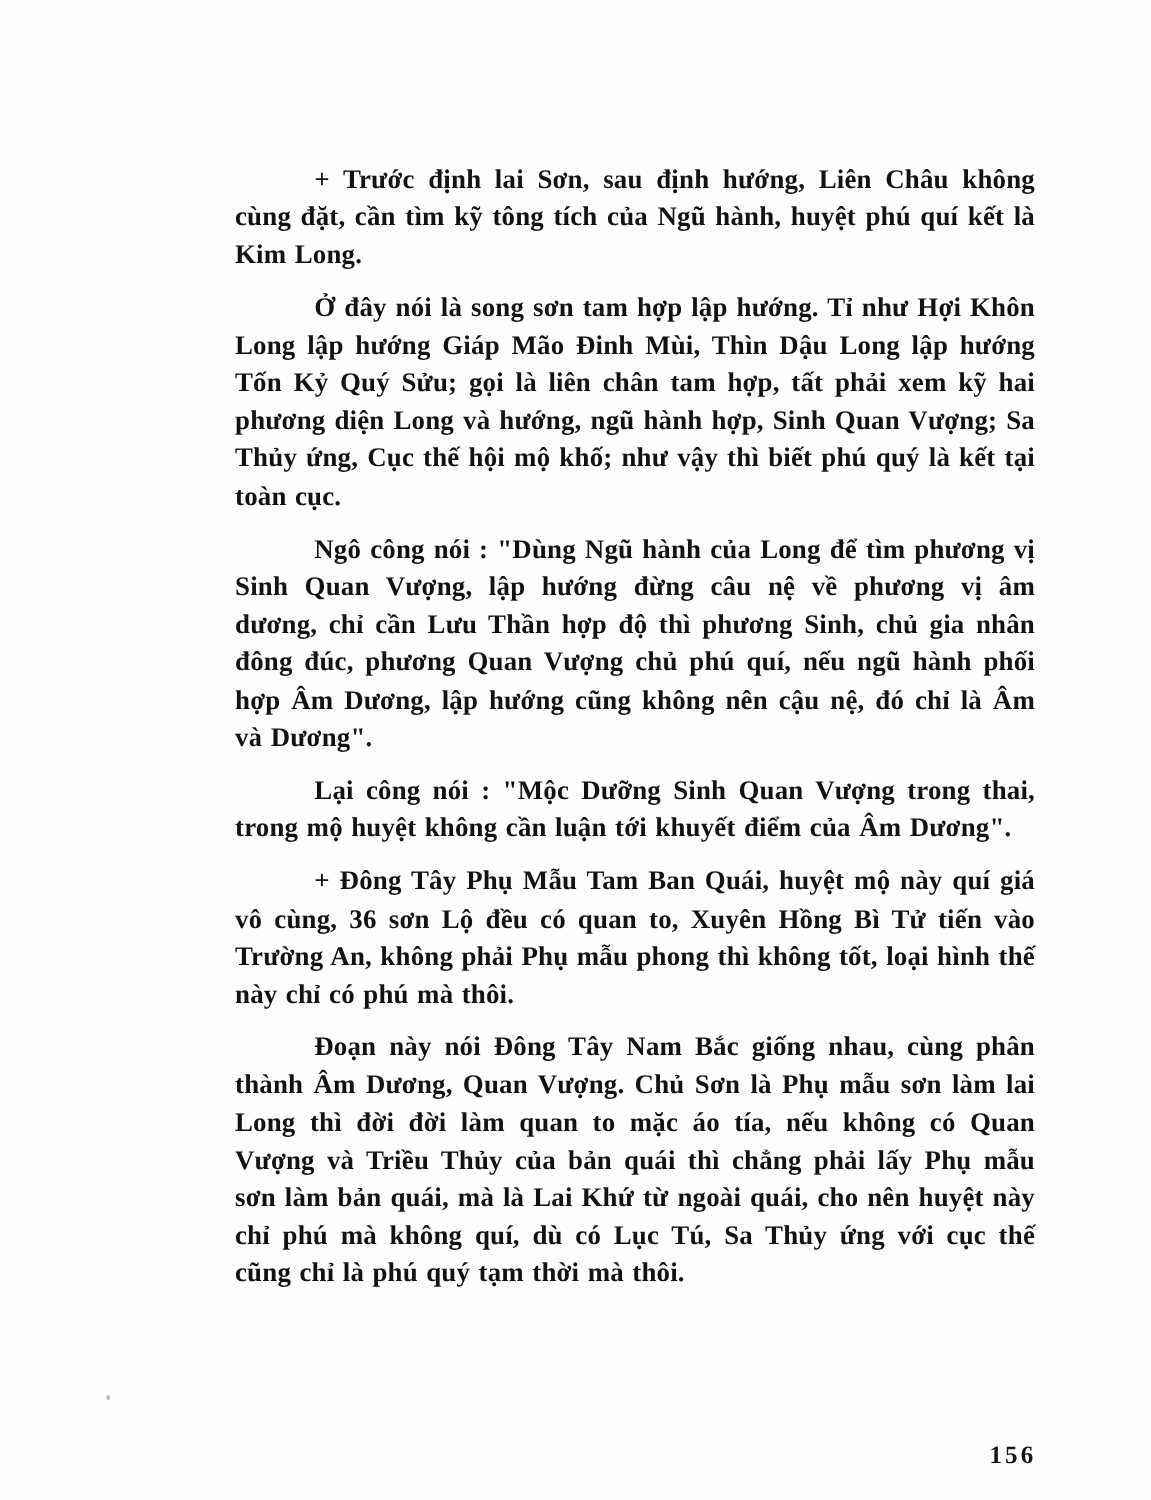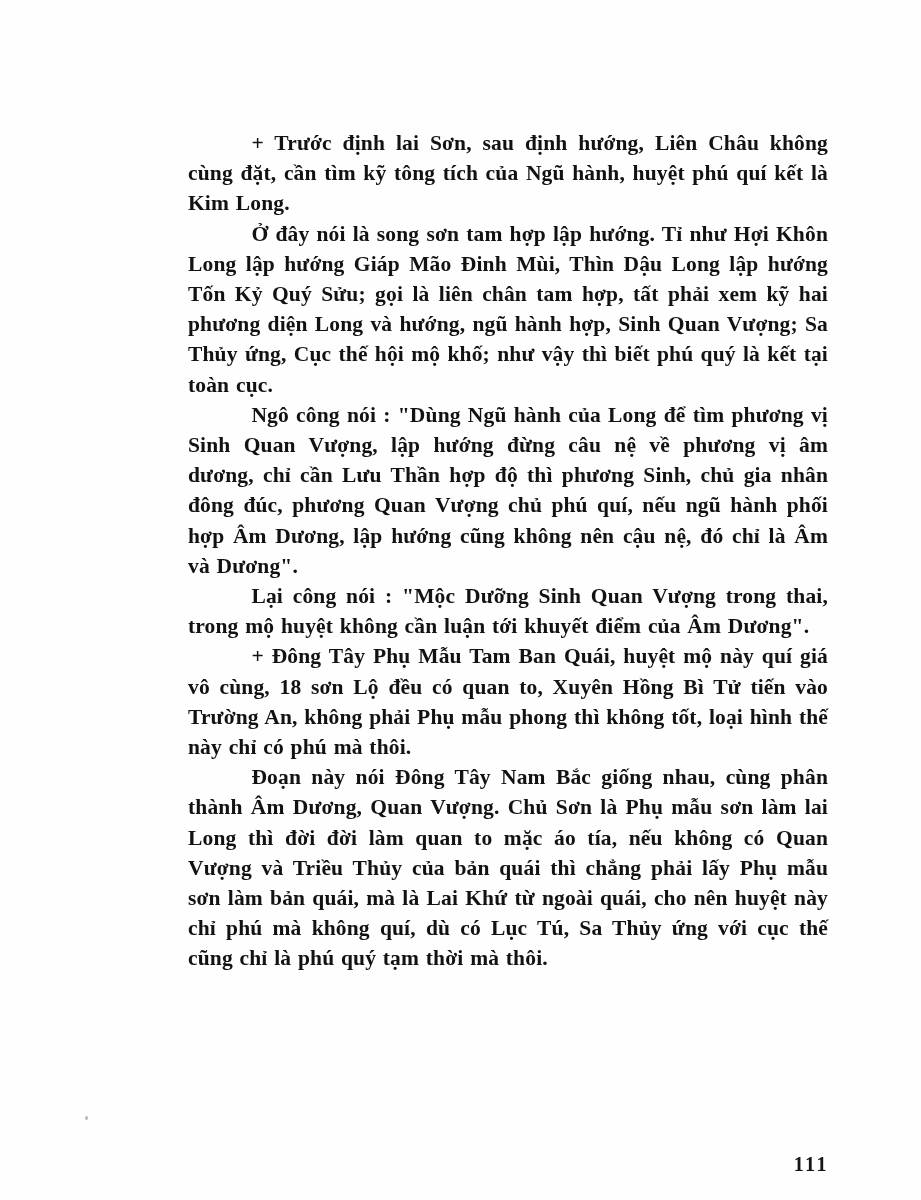--- a/index.html
+++ b/index.html
@@ -47,21 +47,21 @@
     text-justify: inter-word;
     font-size: 21.5px;
     line-height: 30.2px;
     color: #121212;
     letter-spacing: 0.15px;
     word-spacing: 1.2px;
     text-indent: 2.95em;
     font-weight: 600;
   }
   
-  .para + .para { }
+  .para + .para { margin-top: 12px; }
 
   #page-number {
     position: absolute;
     right: 92px;
     bottom: 24px;
     font-size: 20px;
     font-weight: 700;
     color: #151515;
     letter-spacing: 2.5px;
     font-family: "Liberation Serif", "DejaVu Serif", serif;
@@ -78,21 +78,21 @@
 
     <p class="para">+ Trước định lai Sơn, sau định hướng, Liên Châu không cùng đặt, cần tìm kỹ tông tích của Ngũ hành, huyệt phú quí kết là Kim Long.</p>
 
     <p class="para">Ở đây nói là song sơn tam hợp lập hướng. Tỉ như Hợi Khôn Long lập hướng Giáp Mão Đinh Mùi, Thìn Dậu Long lập hướng Tốn Kỷ Quý Sửu; gọi là liên chân tam hợp, tất phải xem kỹ hai phương diện Long và hướng, ngũ hành hợp, Sinh Quan Vượng; Sa Thủy ứng, Cục thế hội mộ khố; như vậy thì biết phú quý là kết tại toàn cục.</p>
 
     <p class="para">Ngô công nói : "Dùng Ngũ hành của Long để tìm phương vị Sinh Quan Vượng, lập hướng đừng câu nệ về phương vị âm dương, chỉ cần Lưu Thần hợp độ thì phương Sinh, chủ gia nhân đông đúc, phương Quan Vượng chủ phú quí, nếu ngũ hành phối hợp Âm Dương, lập hướng cũng không nên cậu nệ, đó chỉ là Âm và Dương".</p>
 
 
     <p class="para">Lại công nói : "Mộc Dưỡng Sinh Quan Vượng trong thai, trong mộ huyệt không cần luận tới khuyết điểm của Âm Dương".</p>
 
-    <p class="para">+ Đông Tây Phụ Mẫu Tam Ban Quái, huyệt mộ này quí giá vô cùng, 18 sơn Lộ đều có quan to, Xuyên Hồng Bì Tử tiến vào Trường An, không phải Phụ mẫu phong thì không tốt, loại hình thế này chỉ có phú mà thôi.</p>
+    <p class="para">+ Đông Tây Phụ Mẫu Tam Ban Quái, huyệt mộ này quí giá vô cùng, 36 sơn Lộ đều có quan to, Xuyên Hồng Bì Tử tiến vào Trường An, không phải Phụ mẫu phong thì không tốt, loại hình thế này chỉ có phú mà thôi.</p>
 
     <p class="para">Đoạn này nói Đông Tây Nam Bắc giống nhau, cùng phân thành Âm Dương, Quan Vượng. Chủ Sơn là Phụ mẫu sơn làm lai Long thì đời đời làm quan to mặc áo tía, nếu không có Quan Vượng và Triều Thủy của bản quái thì chẳng phải lấy Phụ mẫu sơn làm bản quái, mà là Lai Khứ từ ngoài quái, cho nên huyệt này chỉ phú mà không quí, dù có Lục Tú, Sa Thủy ứng với cục thế cũng chỉ là phú quý tạm thời mà thôi.</p>
 
   </div>
 
-  <div id="page-number">111</div>
+  <div id="page-number">156</div>
 
 </div>
 
 </body></html>

